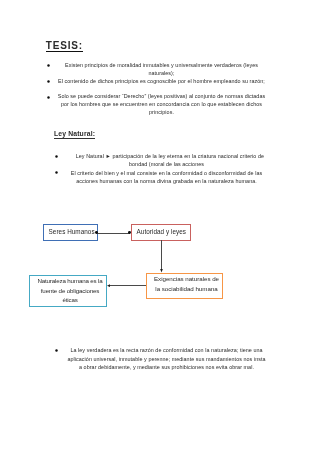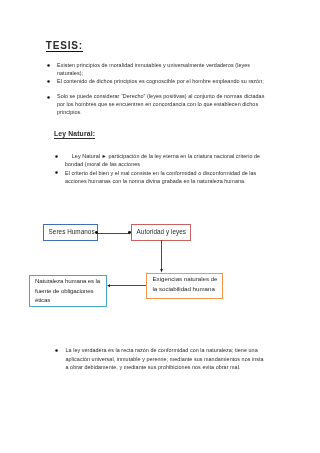--- a/index.html
+++ b/index.html
@@ -15,20 +15,21 @@
     color: #2b2b2b;
     overflow: hidden;
     -webkit-font-smoothing: antialiased;
   }
   .page {
     position: relative;
     width: 320px;
     height: 453px;
     background: #ffffff;
     overflow: hidden;
+    text-align: center;
   }
 
   
   .heading {
     position: absolute;
     left: 45.8px;
     top: 40.8px;
     font-size: 10px;
     font-weight: bold;
     letter-spacing: 0.82px;

